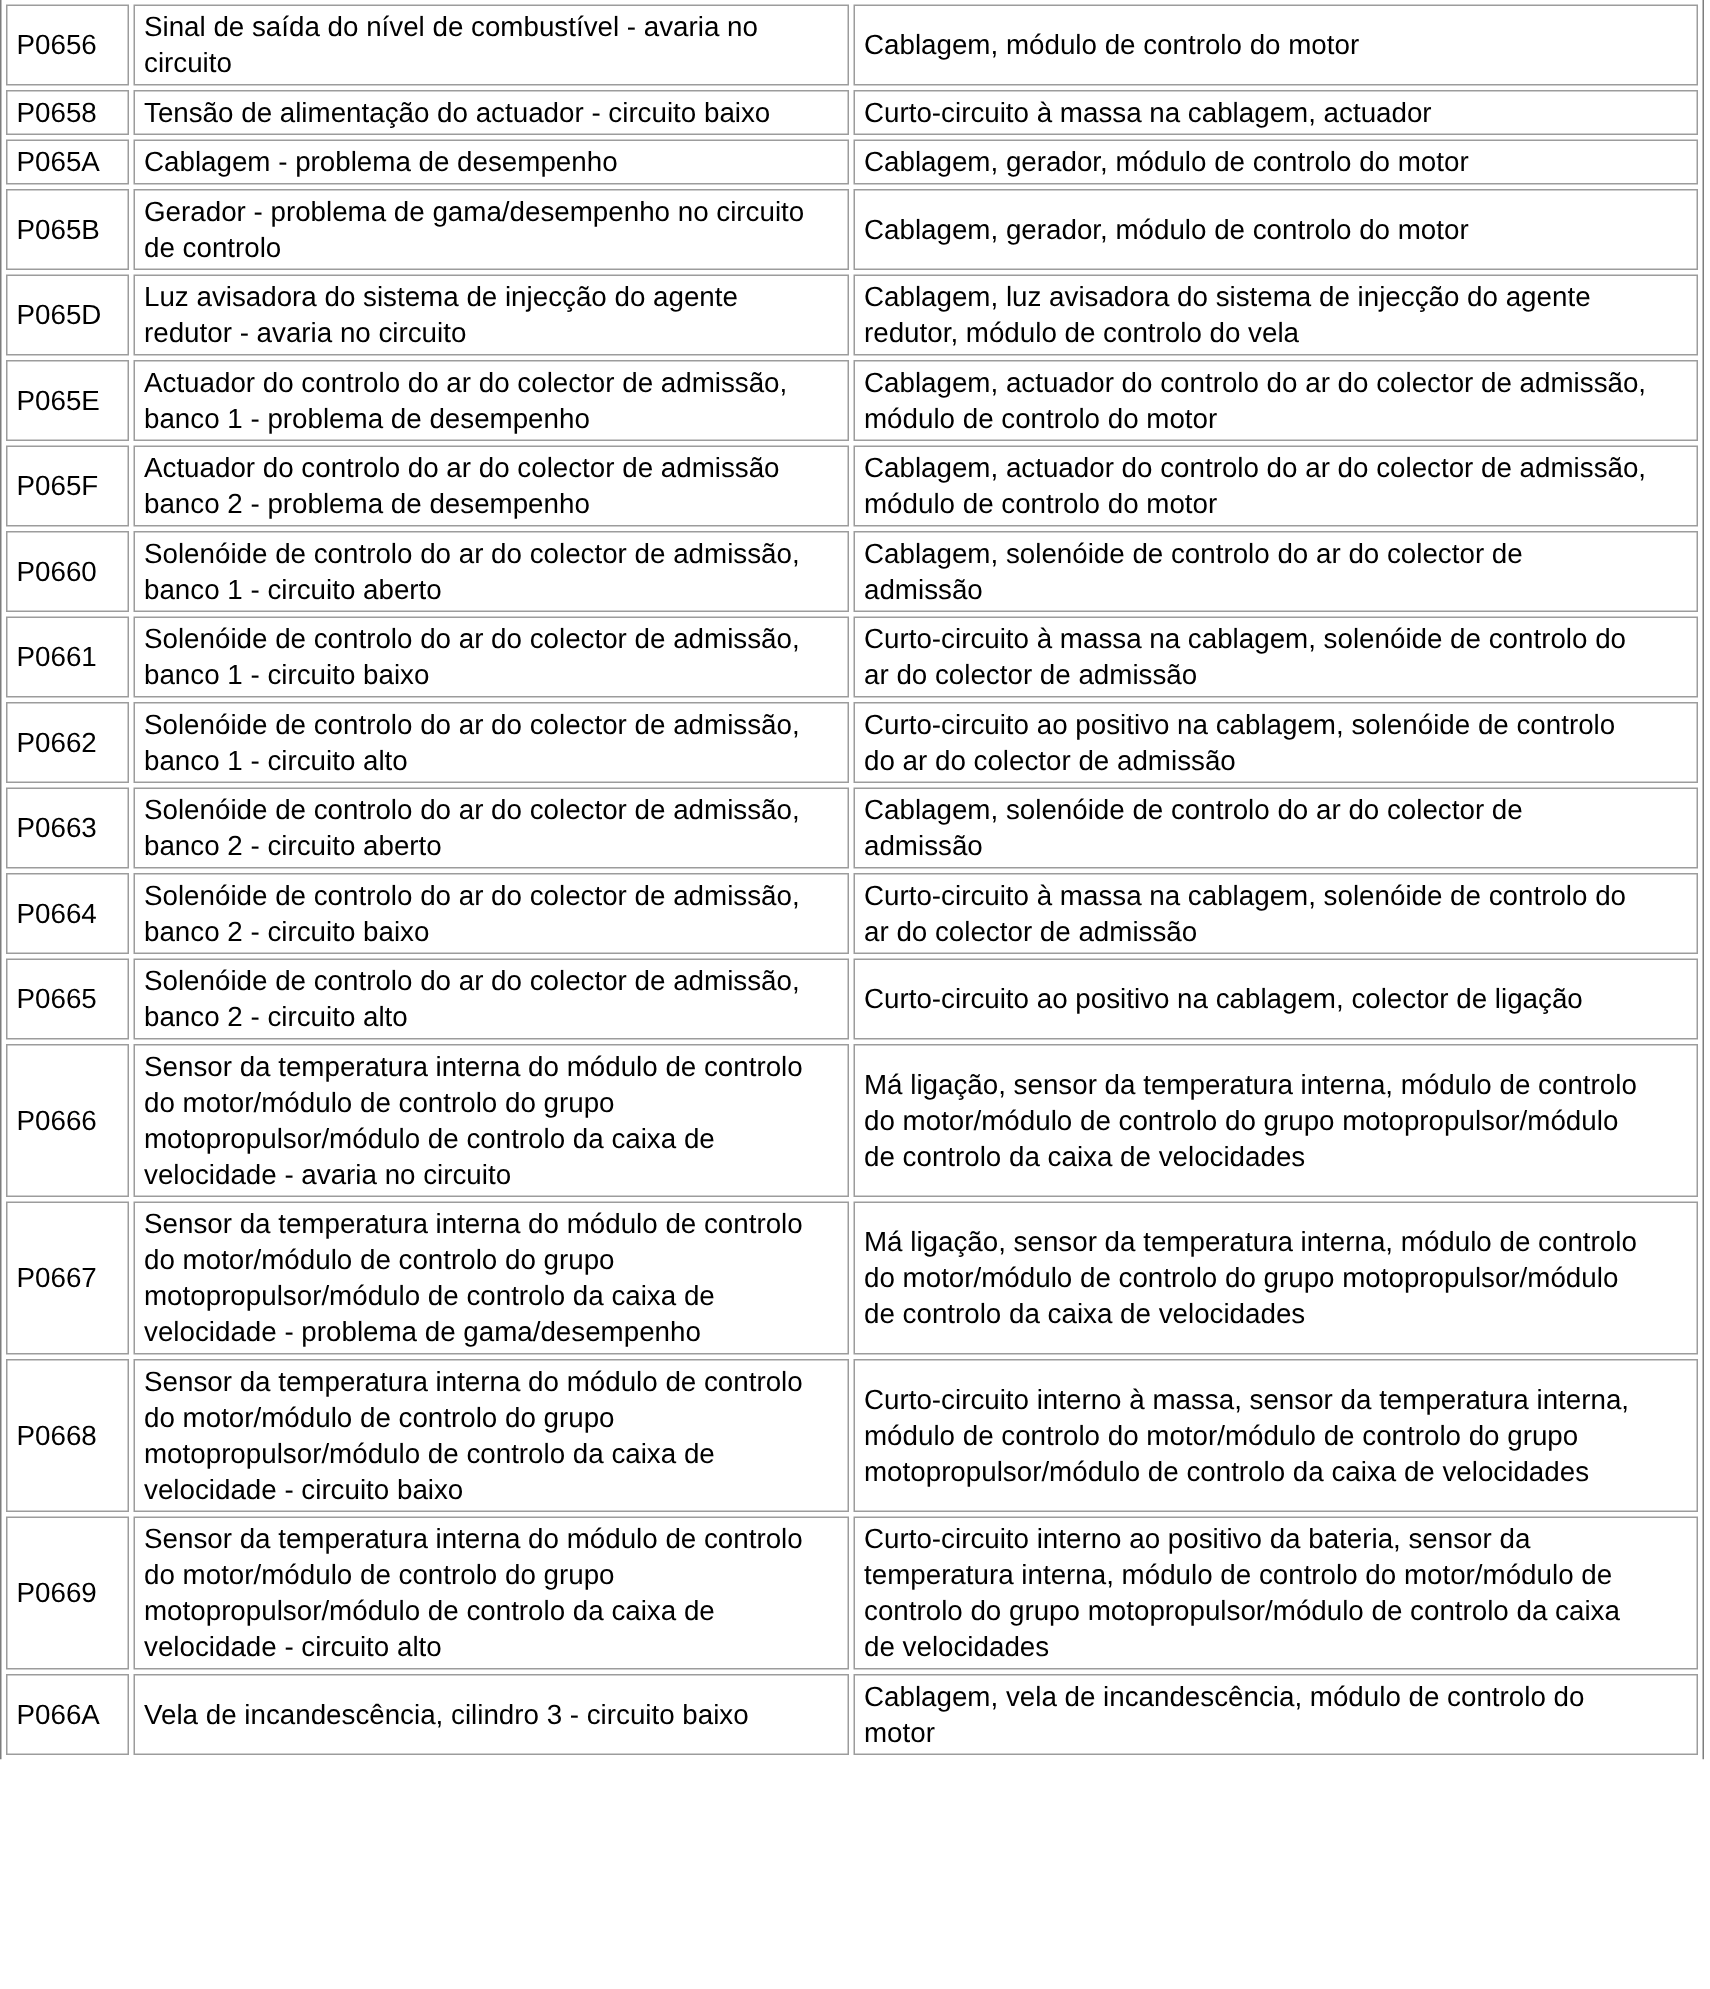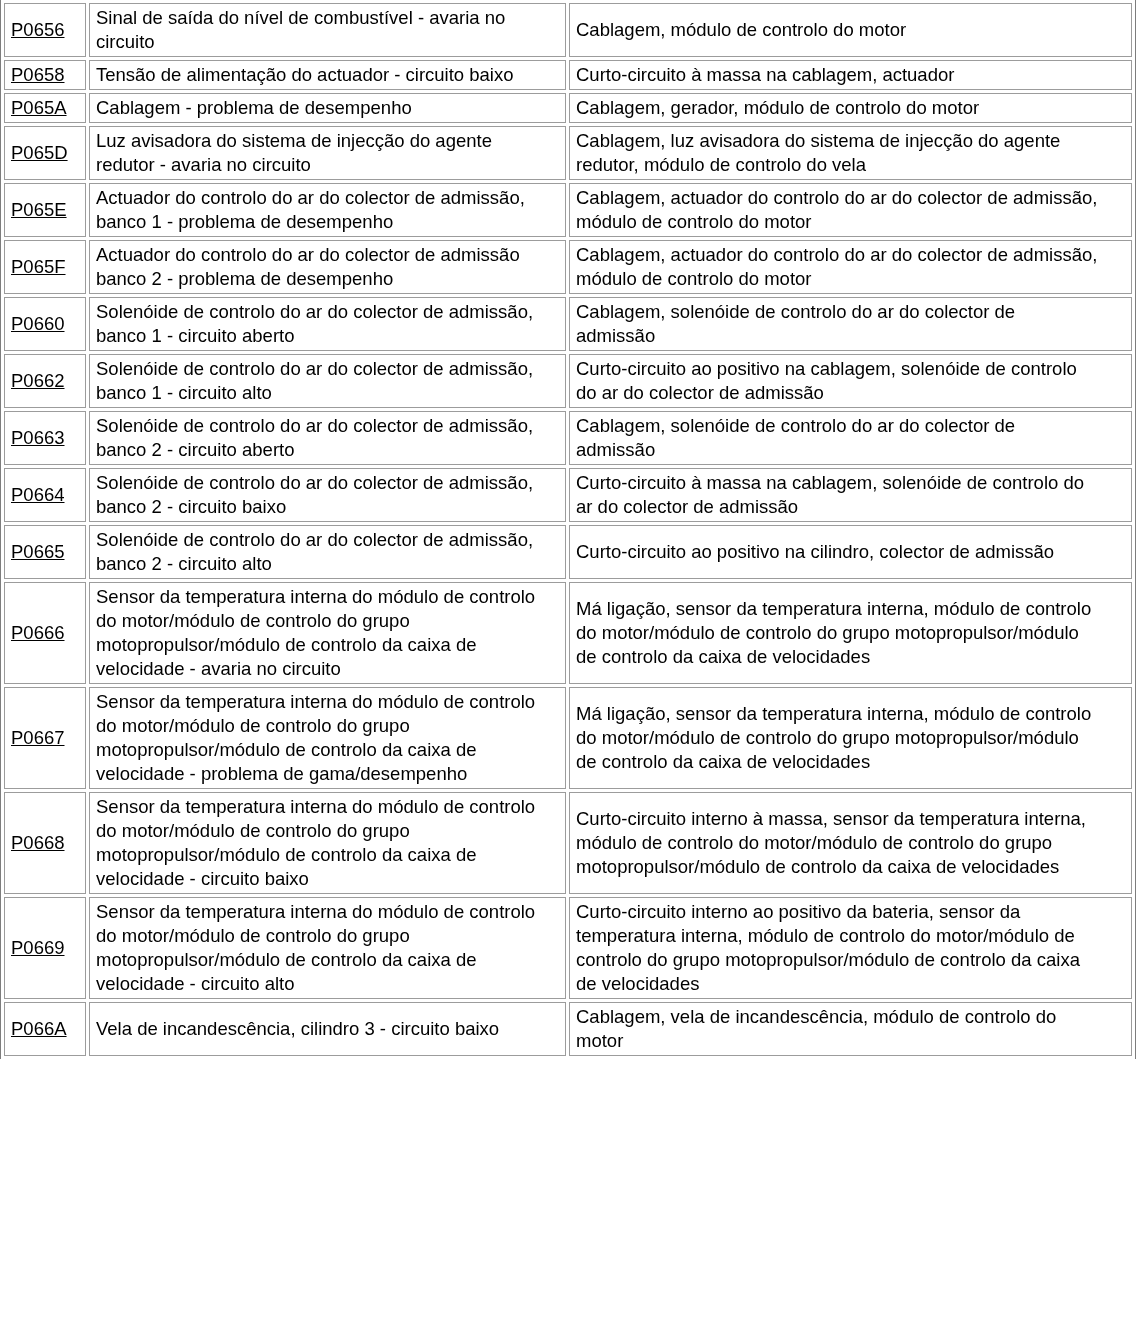--- a/index.html
+++ b/index.html
@@ -21,21 +21,21 @@
     box-sizing: border-box;
     border: 1px solid #9c9c9c;
     background: #ffffff;
     color: #000000;
     font-size: 18.5px;
     line-height: 24px;
     padding: 2px 6px;
     vertical-align: middle;
     overflow: hidden;
   }
-  td.code { padding-left: 8px; text-decoration: underline; }
+  td.code { padding-left: 8px; }
   td.desc, td.causes { white-space: pre-line; }
   col.c1 { width: 82px; }
   col.c2 { width: 477px; }
   col.c3 { width: 563px; }
 </style>
 </head>
 <body>
 
 <table class="dtc">
   <colgroup>
@@ -58,20 +58,26 @@
     <td class="causes">Curto-circuito à massa na cablagem, actuador</td>
   </tr>
 
 
   <tr>
     <td class="code">P065A</td>
     <td class="desc">Cablagem - problema de desempenho</td>
     <td class="causes">Cablagem, gerador, módulo de controlo do motor</td>
   </tr>
 
+  <tr>
+    <td class="code">P065B</td>
+    <td class="desc">Gerador - problema de gama/desempenho no circuito
+de controlo</td>
+    <td class="causes">Cablagem, gerador, módulo de controlo do motor</td>
+  </tr>
 
 
   <tr>
     <td class="code">P065D</td>
     <td class="desc">Luz avisadora do sistema de injecção do agente
 redutor - avaria no circuito</td>
     <td class="causes">Cablagem, luz avisadora do sistema de injecção do agente
 redutor, módulo de controlo do vela</td>
   </tr>
 
@@ -92,20 +98,27 @@
   </tr>
 
   <tr>
     <td class="code">P0660</td>
     <td class="desc">Solenóide de controlo do ar do colector de admissão,
 banco 1 - circuito aberto</td>
     <td class="causes">Cablagem, solenóide de controlo do ar do colector de
 admissão</td>
   </tr>
 
+  <tr>
+    <td class="code">P0661</td>
+    <td class="desc">Solenóide de controlo do ar do colector de admissão,
+banco 1 - circuito baixo</td>
+    <td class="causes">Curto-circuito à massa na cablagem, solenóide de controlo do
+ar do colector de admissão</td>
+  </tr>
 
   <tr>
     <td class="code">P0662</td>
     <td class="desc">Solenóide de controlo do ar do colector de admissão,
 banco 1 - circuito alto</td>
     <td class="causes">Curto-circuito ao positivo na cablagem, solenóide de controlo
 do ar do colector de admissão</td>
   </tr>
 
   <tr>
@@ -121,21 +134,21 @@
     <td class="desc">Solenóide de controlo do ar do colector de admissão,
 banco 2 - circuito baixo</td>
     <td class="causes">Curto-circuito à massa na cablagem, solenóide de controlo do
 ar do colector de admissão</td>
   </tr>
 
   <tr>
     <td class="code">P0665</td>
     <td class="desc">Solenóide de controlo do ar do colector de admissão,
 banco 2 - circuito alto</td>
-    <td class="causes">Curto-circuito ao positivo na cilindro, colector de admissão</td>
+    <td class="causes">Curto-circuito ao positivo na cablagem, colector de ligação</td>
   </tr>
 
   <tr>
     <td class="code">P0666</td>
     <td class="desc">Sensor da temperatura interna do módulo de controlo
 do motor/módulo de controlo do grupo
 motopropulsor/módulo de controlo da caixa de
 velocidade - avaria no circuito</td>
     <td class="causes">Má ligação, sensor da temperatura interna, módulo de controlo
 do motor/módulo de controlo do grupo motopropulsor/módulo

